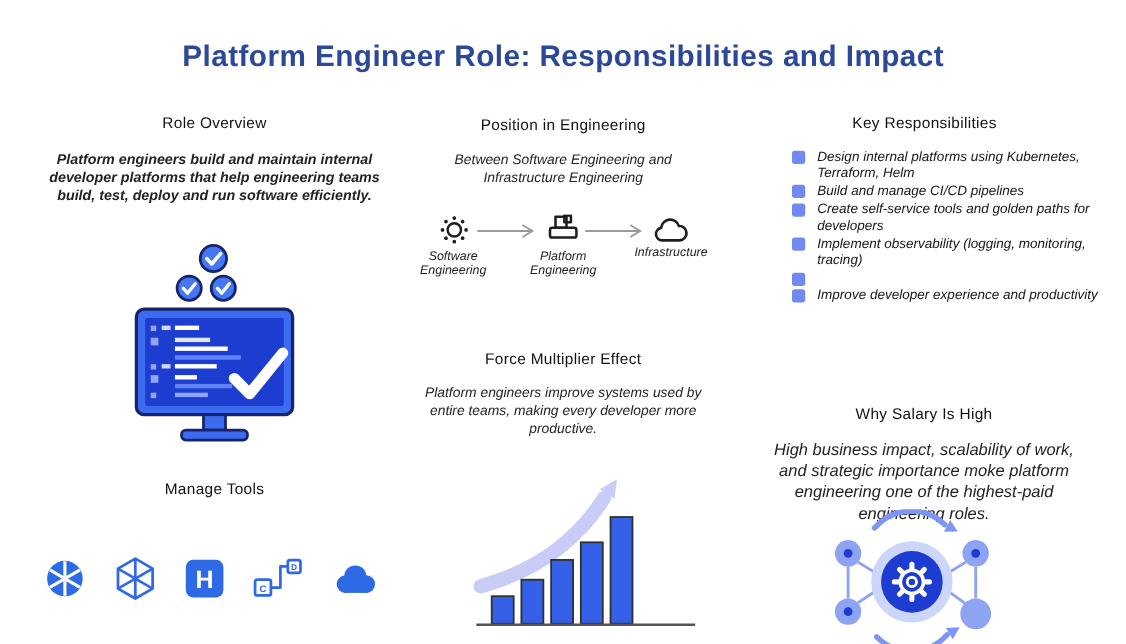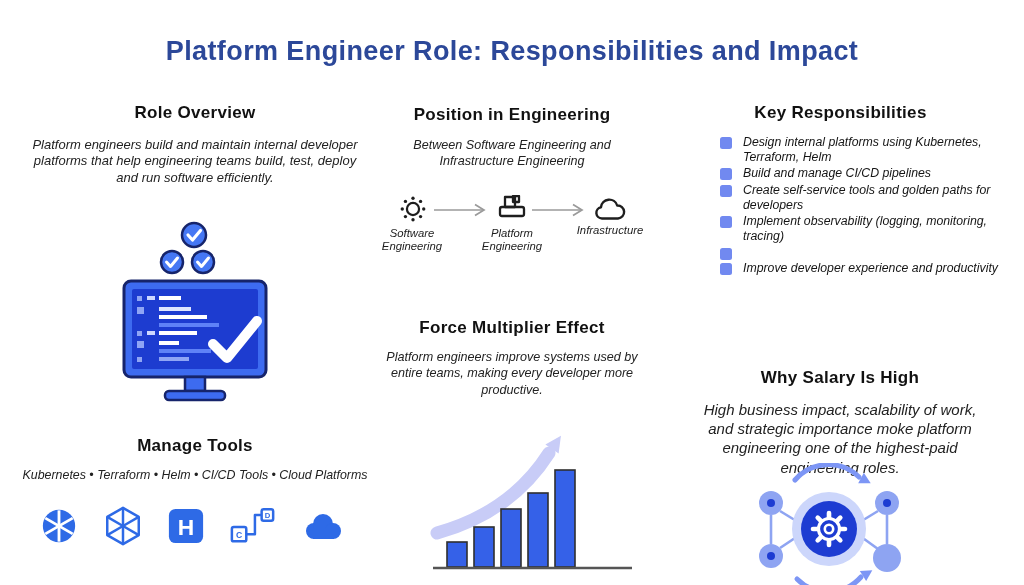--- a/index.html
+++ b/index.html
@@ -5,23 +5,23 @@
   html,body{margin:0;padding:0;background:#ffffff;}
   .canvas{
     position:relative;width:1024px;height:585px;background:#ffffff;overflow:hidden;
     font-family:"Liberation Sans","DejaVu Sans",sans-serif;color:#1c1c1c;margin-top:23px;
   }
   .abs{position:absolute;}
   .main-title{
     top:13px;left:0;width:1024px;text-align:center;
     font-size:27px;font-weight:bold;color:#2c4899;letter-spacing:.4px;
   }
-  .section-heading{font-size:17px;font-weight:bold;color:#111;text-align:center;letter-spacing:.3px;}
+  .section-heading{font-size:14px;font-weight:normal;color:#111;text-align:center;letter-spacing:.3px;}
   .body-text{font-style:italic;color:#222;text-align:center;}
-  .role-body{top:114px;left:28px;width:334px;font-size:13px;line-height:1.25;}
+  .role-body{top:114px;left:28px;width:334px;font-size:13px;line-height:1.25;font-weight:bold;}
   .pos-body{top:114px;left:387px;width:250px;font-size:12.6px;line-height:1.3;}
   .force-body{top:326px;left:382px;width:260px;font-size:12.6px;line-height:1.3;}
   .salary-body{top:377px;left:698px;width:284px;font-size:15px;line-height:1.28;}
   .tools-list{top:445px;left:8px;width:374px;font-size:12.4px;}
   .footer-note{top:561px;left:0;width:1024px;font-size:12px;text-align:center;font-style:italic;color:#1f1f1f;}
   .flow-label{font-size:11.3px;font-style:italic;text-align:center;line-height:1.18;color:#1c1c1c;}
   .tools-row{top:478px;left:40px;width:306px;height:50px;display:flex;justify-content:space-between;align-items:center;}
   .bullets{top:112px;left:720px;width:302px;display:flex;flex-direction:column;gap:1px;}
   .bullet-item{display:flex;align-items:flex-start;}
   .bullet-sq{width:12px;height:12px;border-radius:2.5px;background:#7189f0;flex:0 0 auto;margin-top:2px;}
@@ -60,21 +60,20 @@
     <rect x="49" y="126" width="20" height="4" fill="#ffffff"></rect>
     <rect x="49" y="134" width="52" height="4" fill="#5f82f7"></rect>
     <rect x="27" y="142" width="5" height="5" fill="#8fa5f5"></rect>
     <rect x="49" y="142" width="30" height="4" fill="#8fa5f5"></rect>
     <path d="M103,129 L117,143 L147,106" stroke="#ffffff" stroke-width="10" fill="none" stroke-linecap="round" stroke-linejoin="round"></path>
     <rect x="75" y="162" width="20" height="14" fill="#3d6bf0" stroke="#16246b" stroke-width="2.5"></rect>
     <rect x="55" y="176" width="60" height="9" rx="4" fill="#3d6bf0" stroke="#16246b" stroke-width="2.5"></rect>
   </svg>
 
   <div class="abs section-heading" style="top:413px;left:20px;width:350px;">Manage Tools</div>
-  <div class="abs body-text tools-list">Kubernetes  •  Terraform  •  Helm  •  CI/CD Tools  •  Cloud Platforms</div>
 
   <div class="abs tools-row">
     <svg width="38" height="38" viewBox="0 0 40 40">
       <circle cx="20" cy="20" r="17" fill="#2e6ae6"></circle>
       <g stroke="#ffffff" stroke-width="3">
         <line x1="20" y1="3.5" x2="20" y2="36.5"></line>
         <line x1="5.6" y1="11.7" x2="34.4" y2="28.3"></line>
         <line x1="5.6" y1="28.3" x2="34.4" y2="11.7"></line>
       </g>
     </svg>

